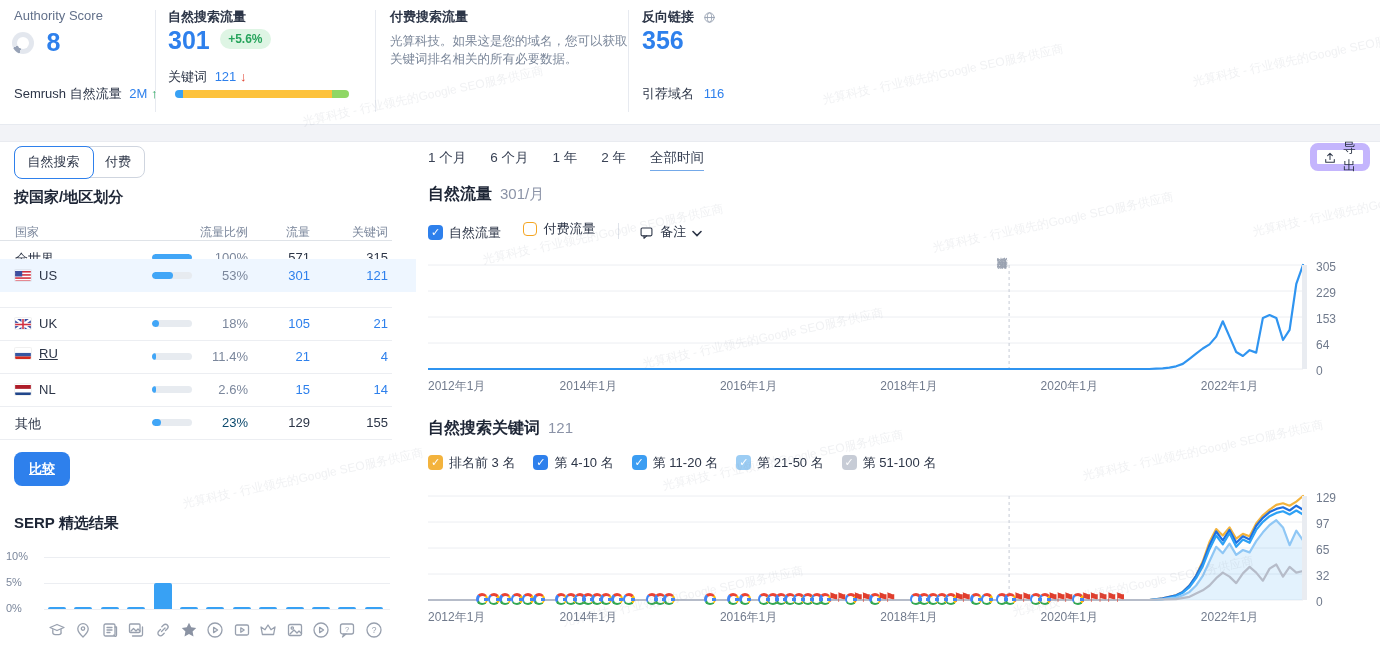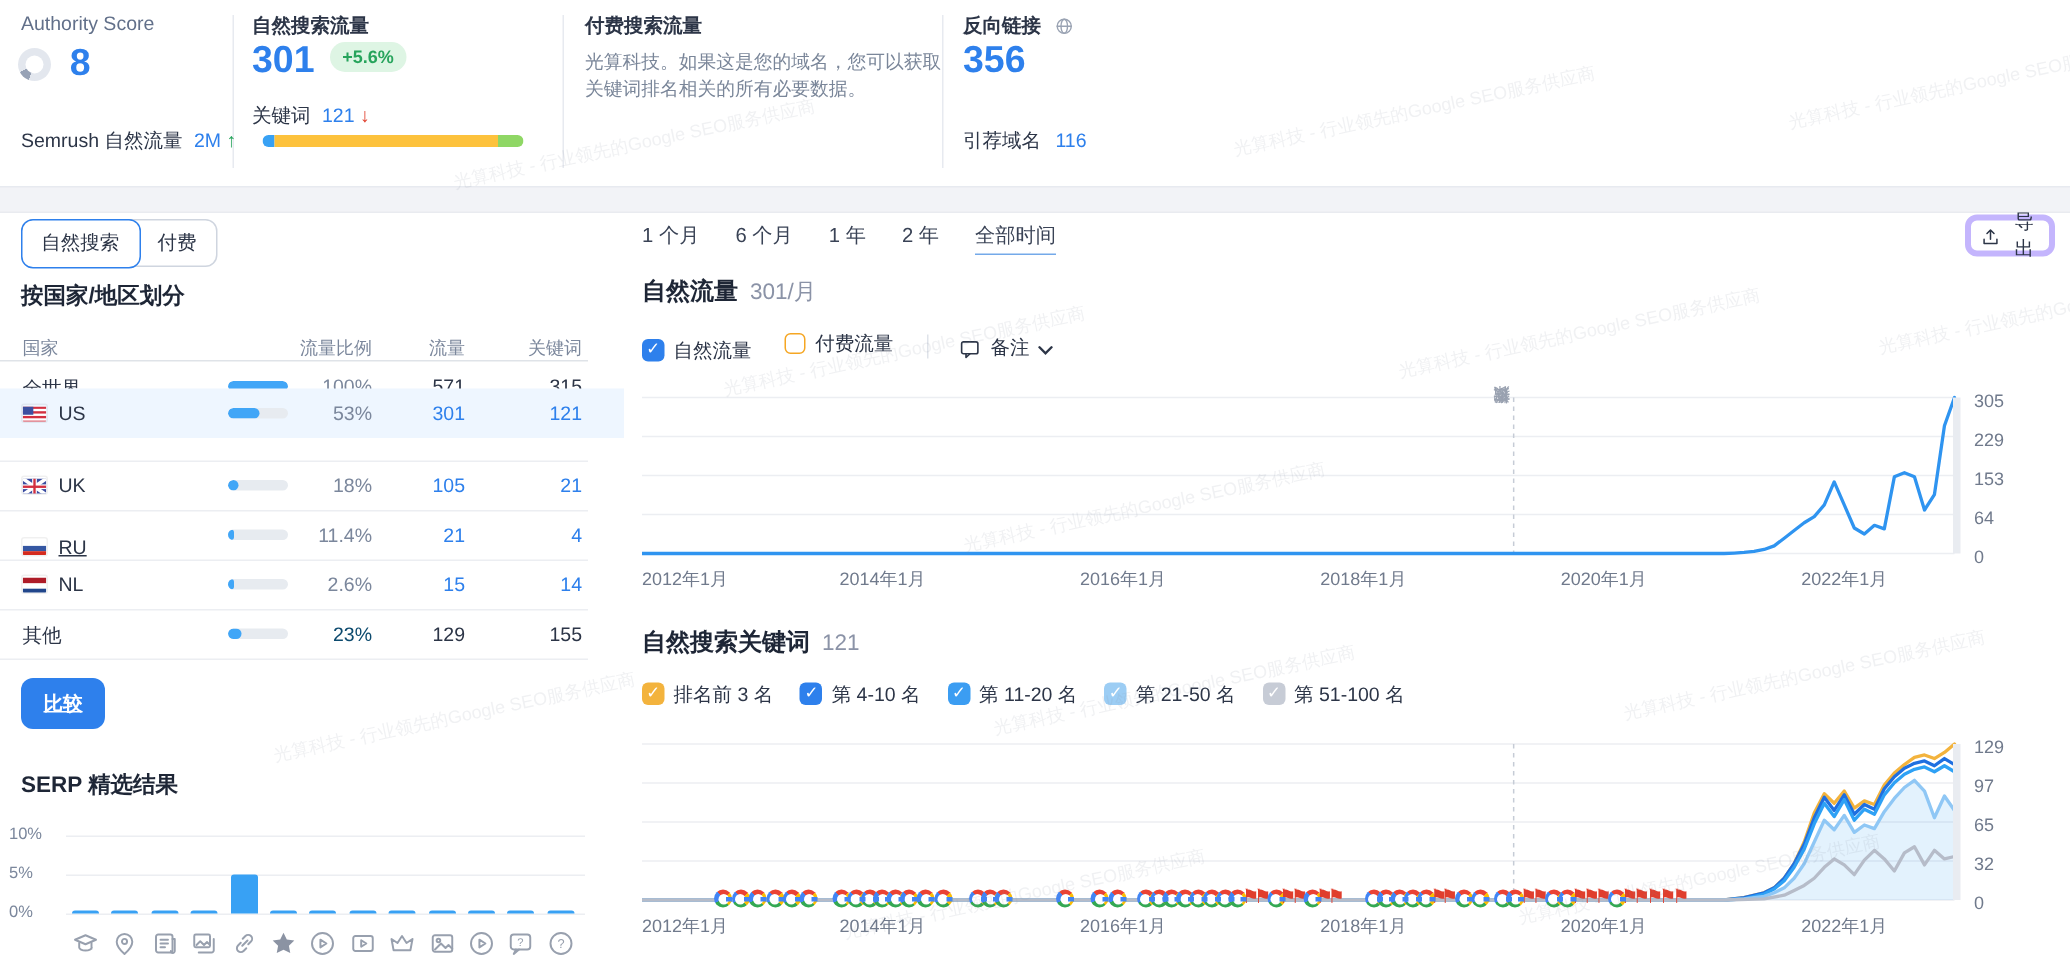--- a/index.html
+++ b/index.html
@@ -35,21 +35,21 @@
   .flag{display:inline-block;width:16px;height:11px;margin-right:8px;vertical-align:-1px;box-shadow:0 0 0 1px rgba(0,0,0,.06);border-radius:1px;overflow:hidden;}
   .btn-blue{background:#2e80ec;color:#fff;font-size:13px;font-weight:bold;border:none;border-radius:8px;padding:8px 15px;cursor:pointer;}
   
   .serp-grid{position:absolute;left:44px;width:346px;height:1px;background:#eceef2;}
   .serp-ylab{position:absolute;font-size:11px;color:#7b879c;width:34px;text-align:left;left:6px;}
   .serp-bar{position:absolute;background:#38a1f4;border-radius:2px 2px 0 0;width:18px;}
   .serp-ic{position:absolute;width:18px;height:18px;color:#98a0ae;}
   
   .ptab{display:inline-block;margin-right:24px;font-size:13.5px;color:#3a4356;cursor:pointer;padding-bottom:3px;}
   .ptab.active{border-bottom:1.5px solid #74a9e9;}
-  .btn-export{position:absolute;left:1310px;top:143px;width:60px;height:28px;border:4px solid #c4b5fd;border-radius:8px;
+  .btn-export{position:absolute;left:1310px;top:143px;width:60px;height:28px;border:7px solid #c4b5fd;border-radius:8px;
               background:#fff;font-size:13px;color:#2c3547;display:flex;align-items:center;justify-content:center;gap:5px;cursor:pointer;}
   .h2row{position:absolute;font-size:16px;font-weight:bold;color:#1e2636;}
   .h2row .suffix{font-weight:normal;color:#8b93a7;font-size:15px;margin-left:8px;}
   .cb{display:inline-block;width:15px;height:15px;border-radius:4px;text-align:center;line-height:15px;
       font-size:11px;color:#fff;vertical-align:-3px;margin-right:6px;}
   .cb.empty{background:#fff;border:1.5px solid #f5a623;width:12px;height:12px;}
   .ctl{font-size:13px;color:#2c3547;display:inline-flex;align-items:center;margin-right:18px;cursor:pointer;}
   .divider-v{display:inline-block;width:1px;height:16px;background:#dfe3ea;margin:0 16px -3px 0;}
   
   .ylab{position:absolute;left:1316px;font-size:12px;color:#707a8c;}
@@ -174,21 +174,21 @@
           </svg></span><span>UK</span></div>
       <div class="cbar" style="left: 152px; top: 13px;">
         <i style="width: 7.2px;"></i>
       </div>
       <div class="num" style="left: 186px; top: 9px; width: 62px; color: rgb(123, 135, 156);">18%</div>
       <div class="num" style="left: 258px; top: 9px; width: 52px; color: rgb(46, 128, 236); cursor: pointer;">105</div>
       <div class="num" style="left: 328px; top: 9px; width: 60px; color: rgb(46, 128, 236); cursor: pointer;">21</div>
     </div>
     <div class="row-line" style="top: 340px;"></div>
     <div class="abs" style="left: 0px; top: 340px; width: 392px; height: 33px;">
-      <div class="abs" style="left: 15px; top: 17px; font-size: 13px; color: rgb(44, 53, 71); text-decoration: underline;"><span class="flag"><svg width="16" height="11" viewBox="0 0 20 14">
+      <div class="abs" style="left: 15px; top: 6px; font-size: 13px; color: rgb(44, 53, 71); text-decoration: underline;"><span class="flag"><svg width="16" height="11" viewBox="0 0 20 14">
             <rect width="20" height="5" fill="#fff"></rect>
             <rect y="5" width="20" height="4.5" fill="#3557a2"></rect>
             <rect y="9.5" width="20" height="4.5" fill="#d52b1e"></rect>
           </svg></span><span>RU</span></div>
       <div class="cbar" style="left: 152px; top: 13px;">
         <i style="width: 4px;"></i>
       </div>
       <div class="num" style="left: 186px; top: 9px; width: 62px; color: rgb(123, 135, 156);">11.4%</div>
       <div class="num" style="left: 258px; top: 9px; width: 52px; color: rgb(46, 128, 236); cursor: pointer;">21</div>
       <div class="num" style="left: 328px; top: 9px; width: 60px; color: rgb(46, 128, 236); cursor: pointer;">4</div>

